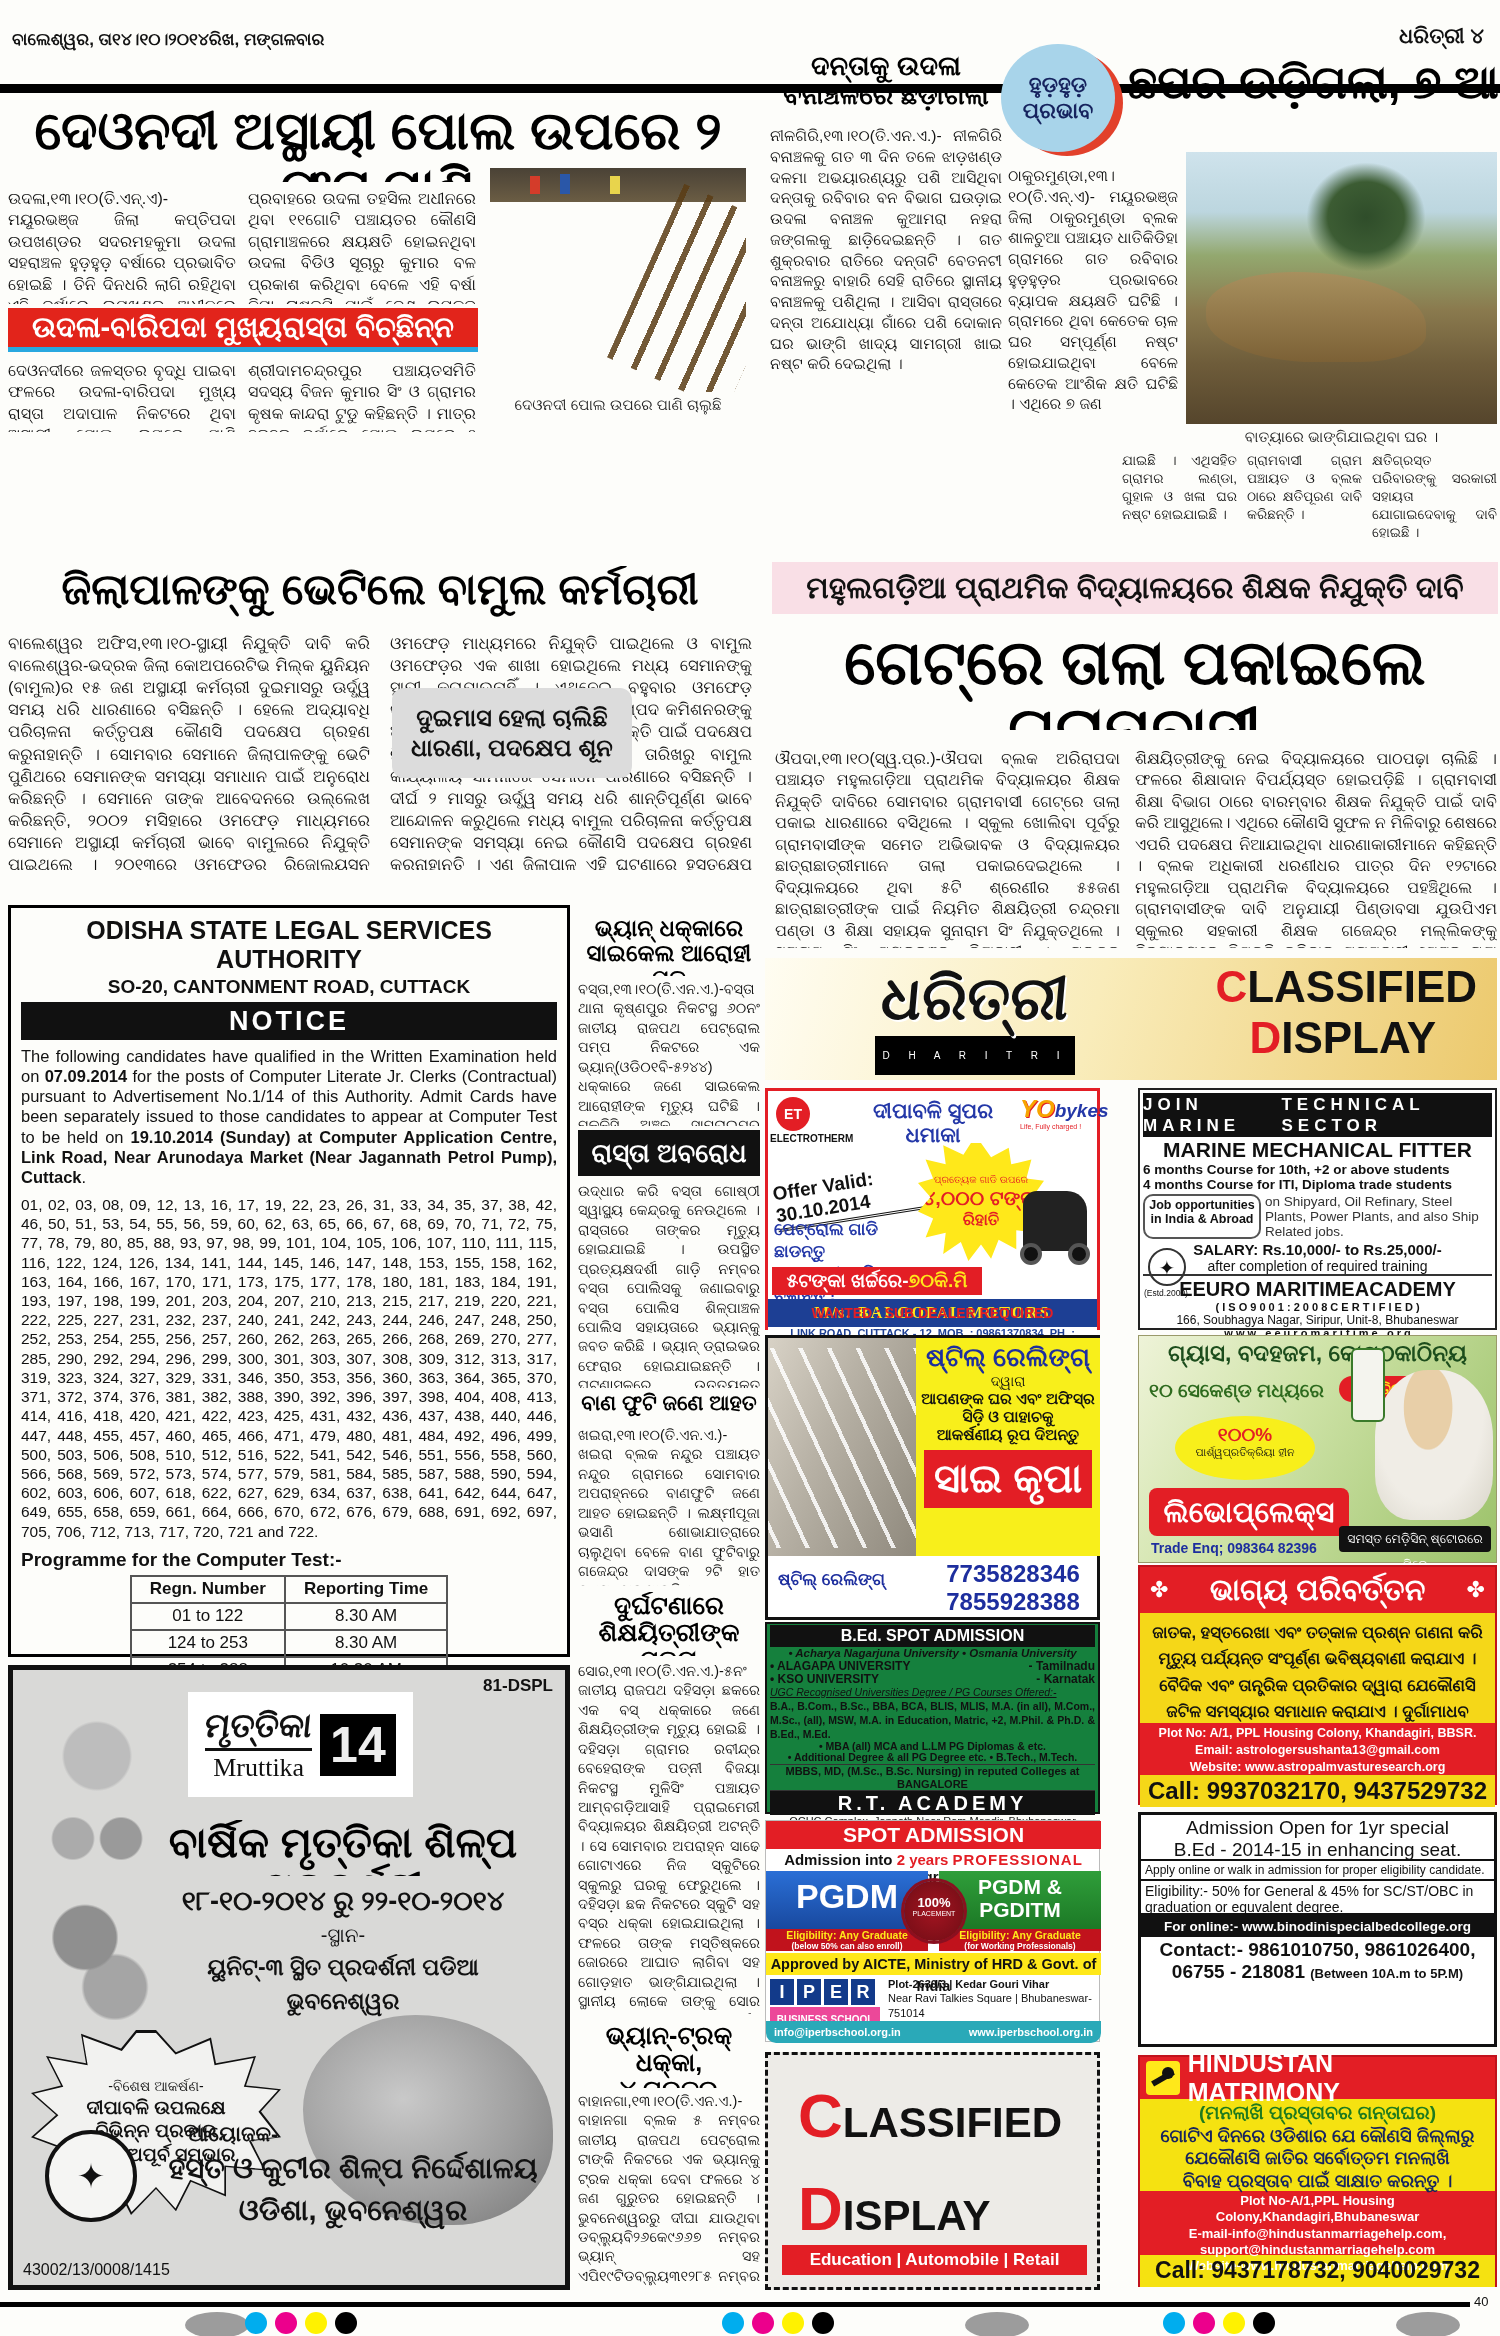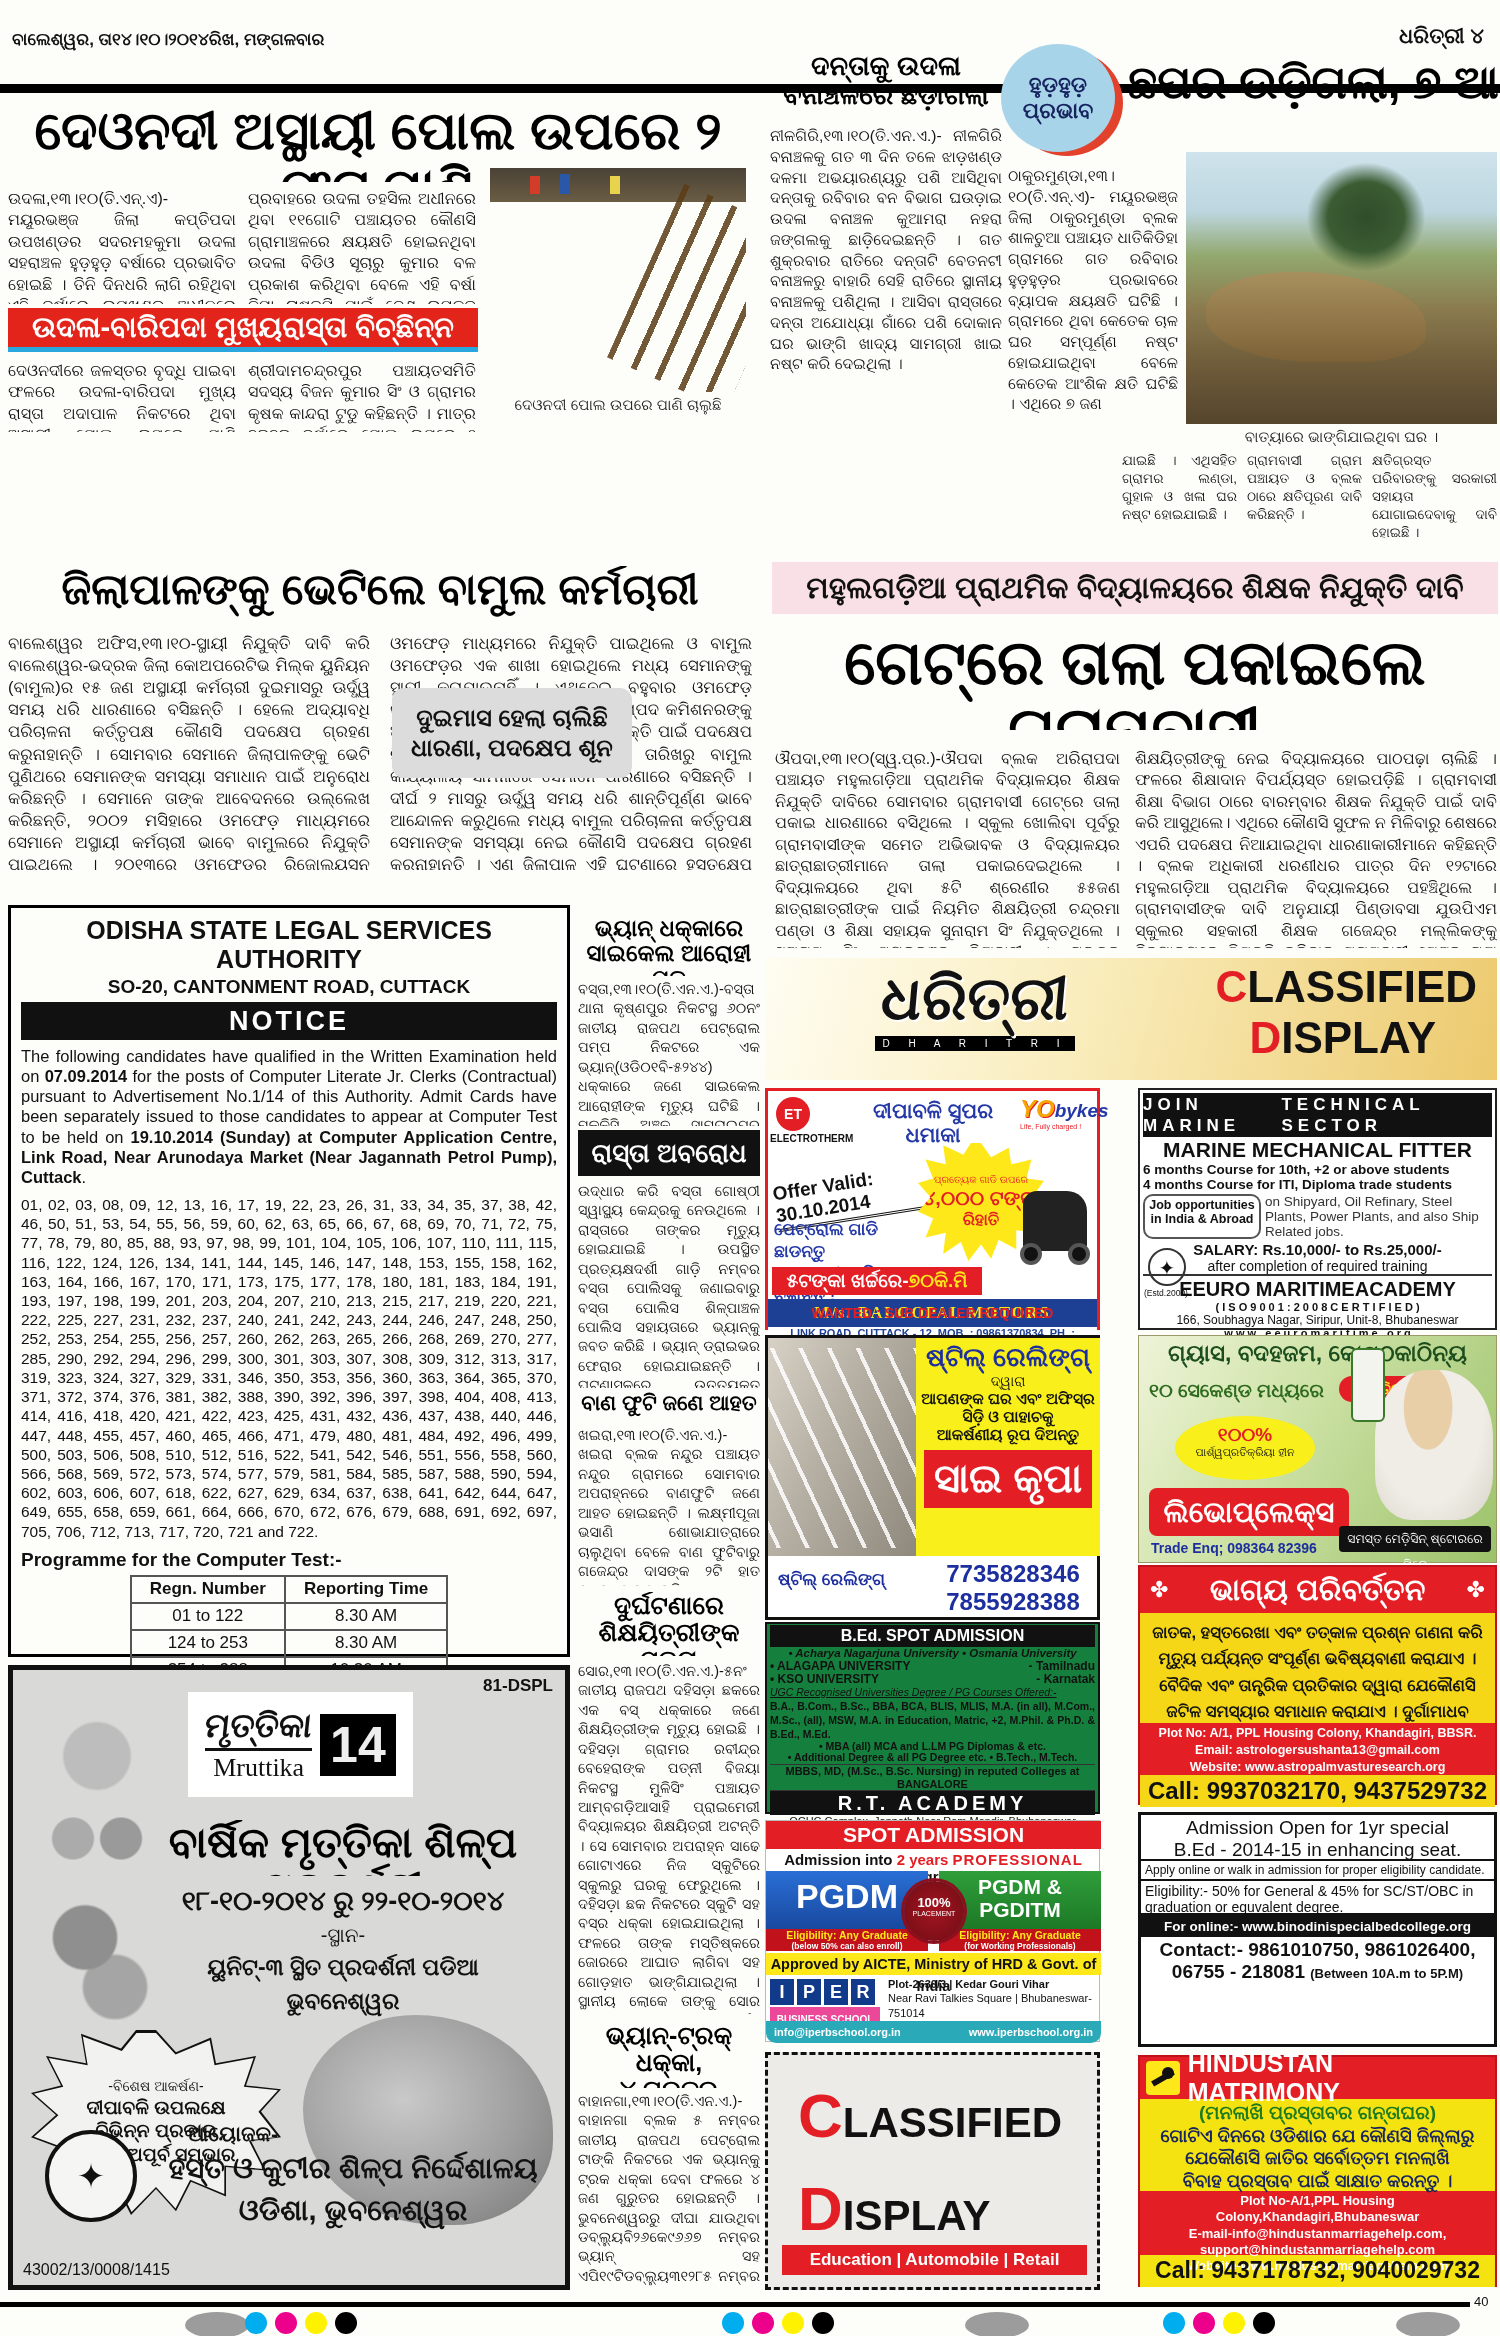--- a/index.html
+++ b/index.html
@@ -185,21 +185,21 @@
   <div class="abs jus" style="left:578px;top:1662px;width:182px;height:352px;font-size:14.5px">ସୋର,୧୩।୧୦(ତି.ଏନ.ଏ.)-୫ନଂ ଜାତୀୟ ରାଜପଥ ଦହିସଡ଼ା ଛକରେ ଏକ ବସ୍ ଧକ୍କାରେ ଜଣେ ଶିକ୍ଷୟିତ୍ରୀଙ୍କ ମୃତ୍ୟୁ ହୋଇଛି । ଦହିସଡ଼ା ଗ୍ରାମର ରବୀନ୍ଦ୍ର ବେହେରାଙ୍କ ପତ୍ନୀ ବିଜୟା ନିକଟସ୍ଥ ମୁଳିସିଂ ପଞ୍ଚାୟତ ଆମ୍ବଗଡ଼ିଆସାହି ପ୍ରାଇମେରୀ ବିଦ୍ୟାଳୟର ଶିକ୍ଷୟିତ୍ରୀ ଅଟନ୍ତି । ସେ ସୋମବାର ଅପରାହ୍ନ ସାଢେ ଗୋଟାଏରେ ନିଜ ସ୍କୁଟିରେ ସ୍କୁଲରୁ ଘରକୁ ଫେରୁଥିଲେ । ଦହିସଡ଼ା ଛକ ନିକଟରେ ସ୍କୁଟି ସହ ବସ୍‌ର ଧକ୍କା ହୋଇଯାଇଥିଲା । ଫଳରେ ତାଙ୍କ ମସ୍ତିଷ୍କରେ ଜୋରରେ ଆଘାତ ଲାଗିବା ସହ ଗୋଡ଼ହାତ ଭାଙ୍ଗିଯାଇଥିଲା । ସ୍ଥାନୀୟ ଲୋକେ ତାଙ୍କୁ ସୋର ଡାକ୍ତରଖାନାରେ ଭର୍ତ୍ତି କରିଥିଲେ । ତାଙ୍କ ଅବସ୍ଥା ଗୁରୁତର ଥିବାରୁ କଟକ ଡାକ୍ତରଖାନାକୁ ପଠାଯାଇଥିଲା । ହେଲେ କଟକ ଯିବା ରାସ୍ତାରେ ଚଣ୍ଡିଖୋଲ ନିକଟରେ ତାଙ୍କ ମୃତ୍ୟୁ ଘଟିଛି ।</div>
   <div class="abs hl ctr" style="left:578px;top:2022px;width:182px;height:66px;font-size:25px">
     <div>ଭ୍ୟାନ୍-ଟ୍ରକ୍ ଧକ୍କା,</div>
     <div>୪ ଗୁରୁତର</div>
   </div>
   <div class="abs jus" style="left:578px;top:2092px;width:182px;height:198px;font-size:14.5px">ବାହାନଗା,୧୩।୧୦(ତି.ଏନ.ଏ.)-ବାହାନଗା ବ୍ଲକ ୫ ନମ୍ବର ଜାତୀୟ ରାଜପଥ ପେଟ୍ରୋଲ ଟାଙ୍କି ନିକଟରେ ଏକ ଭ୍ୟାନ୍‌କୁ ଟ୍ରକ ଧକ୍କା ଦେବା ଫଳରେ ୪ ଜଣ ଗୁରୁତର ହୋଇଛନ୍ତି । ଭୁବନେଶ୍ୱରରୁ ଦୀଘା ଯାଉଥିବା ଡବ୍ଲ୍ୟୁବି୨୬କେ୯୬୬୭ ନମ୍ବର ଭ୍ୟାନ୍ ସହ ଏପି୧୯ଟିଡବ୍ଲ୍ୟୁ୩୧୨୮୫ ନମ୍ବର ଟ୍ରକ୍‌ର ଧକ୍କା ହୋଇଥିଲା । କାର ଡ୍ରାଇଭର ସମେତ ମାଲିକ ଦିପ୍ତି ସୁନ୍ଦର ସାହୁ ଓ ତାଙ୍କ ପରିବାର ସଦସ୍ୟ ଗୁରୁତର ହୋଇଥିଲେ ।</div>
 
   <div class="abs" style="left:765px;top:958px;width:732px;height:122px;background:linear-gradient(105deg,#fffdf2,#f9ecba 45%,#ecc96d 100%)">
     <div class="abs ctr" style="left:60px;top:6px;width:300px">
       <div class="b" style="font-size:60px;transform:skewX(-5deg);text-shadow:2px 2px 0 #fff">ଧରିତ୍ରୀ</div>
-      <div style="background:#000;color:#fff;font-size:10px;letter-spacing:8px;width:200px;margin:2px auto 15px;padding:2px 0">D H A R I T R I</div>
+      <div style="background:#000;color:#fff;font-size:10px;letter-spacing:8px;width:200px;margin:2px auto 15px;padding:14px 0">D H A R I T R I</div>
     </div>
     <div class="abs b" style="right:20px;top:4px;font-size:44px;line-height:1.15;text-align:left">
       <div><span class="red">C</span>LASSIFIED</div>
       <div style="padding-left:34px"><span class="red">D</span>ISPLAY</div>
     </div>
   </div>
 
   <div class="abs" style="left:765px;top:1088px;width:335px;height:242px;border:3px solid #e31e25;background:#fff">
     <div class="abs ctr" style="left:8px;top:6px;width:34px;height:34px;border-radius:50%;background:#e31e25;color:#fff;font-weight:bold;font-size:14px;line-height:34px">ET</div>
     <div class="abs b" style="left:2px;top:42px;font-size:10px">ELECTROTHERM</div>

